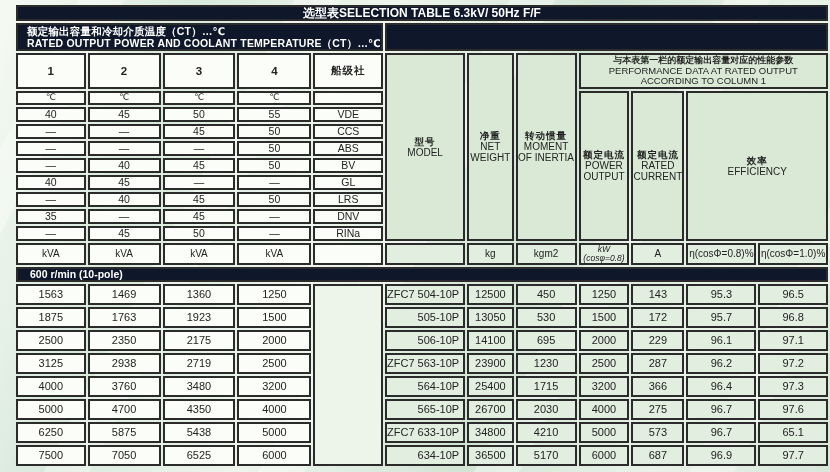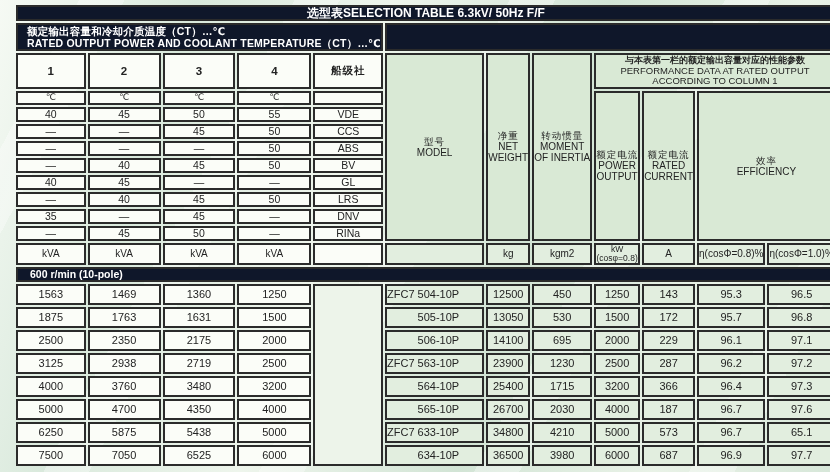--- a/index.html
+++ b/index.html
@@ -27,31 +27,31 @@
   .gb{background:#edf4ea;}
   .h{background:#d9e9d5;}
   .r-title td{height:16px;font-size:12px;font-weight:bold;line-height:12px;}
   .r-band1 td{height:27px;}
   .band1-left{text-align:left;padding-left:9px;}
   .band1-left span{display:block;font-size:10.5px;font-weight:bold;line-height:12px;letter-spacing:.2px;}
   .r-colhead td{height:33px;}
   .num{font-size:11.5px;font-weight:bold;}
   .soc-h{font-size:10.5px;font-weight:bold;letter-spacing:1px;}
   .vhead span{display:block;line-height:11px;font-size:10px;}
-  .vhead .cn{font-size:9.5px;font-weight:normal;letter-spacing:1px;}
+  .vhead .cn{font-size:9.5px;font-weight:bold;letter-spacing:1px;}
   .perf span{display:block;line-height:10.5px;font-size:9.5px;}
   .perf .cn{font-size:9px;font-weight:bold;}
   .r-deg td{height:14px;font-size:9px;line-height:9px;}
   .r-soc td{height:15px;font-size:10.5px;line-height:11px;}
   .r-units td{height:19px;font-size:10px;line-height:11px;}
-  .u2 span{display:block;font-size:8.5px;line-height:9px;}
+  .u2 span{display:block;font-size:8.5px;line-height:9px;font-style:italic;}
   .effu{font-size:9.5px;}
   .r-band2 td{height:15px;font-size:10.5px;font-weight:bold;text-align:left;padding-left:12px;line-height:11px;}
   .r-data td{height:21px;font-size:11px;line-height:12px;}
-  .m{text-align:right;padding-right:23px;font-size:10.5px;}
+  .m{text-align:right;padding-right:4px;font-size:10.5px;}
 </style>
 </head>
 <body>
 
 <table>
   <colgroup>
     <col style="width:63px">
       <col style="width:66px">
       <col style="width:66px">
       <col style="width:67px">
@@ -216,21 +216,21 @@
     <td class="g">12500</td>
     <td class="g">450</td>
     <td class="g">1250</td>
     <td class="g">143</td>
     <td class="g">95.3</td>
     <td class="g">96.5</td>
   </tr>
   <tr class="r-data">
     <td class="w">1875</td>
     <td class="w">1763</td>
-    <td class="w">1631</td>
+    <td class="w">1923</td>
     <td class="w">1500</td>
     <td class="g m">505-10P</td>
     <td class="g">13050</td>
     <td class="g">530</td>
     <td class="g">1500</td>
     <td class="g">172</td>
     <td class="g">95.7</td>
     <td class="g">96.8</td>
   </tr>
   <tr class="r-data">
@@ -274,21 +274,21 @@
   </tr>
   <tr class="r-data">
     <td class="w">5000</td>
     <td class="w">4700</td>
     <td class="w">4350</td>
     <td class="w">4000</td>
     <td class="g m">565-10P</td>
     <td class="g">26700</td>
     <td class="g">2030</td>
     <td class="g">4000</td>
-    <td class="g">187</td>
+    <td class="g">275</td>
     <td class="g">96.7</td>
     <td class="g">97.6</td>
   </tr>
   <tr class="r-data">
     <td class="w">6250</td>
     <td class="w">5875</td>
     <td class="w">5438</td>
     <td class="w">5000</td>
     <td class="g m">ZFC7 633-10P</td>
     <td class="g">34800</td>
@@ -298,20 +298,20 @@
     <td class="g">96.7</td>
     <td class="g">65.1</td>
   </tr>
   <tr class="r-data">
     <td class="w">7500</td>
     <td class="w">7050</td>
     <td class="w">6525</td>
     <td class="w">6000</td>
     <td class="g m">634-10P</td>
     <td class="g">36500</td>
-    <td class="g">3980</td>
+    <td class="g">5170</td>
     <td class="g">6000</td>
     <td class="g">687</td>
     <td class="g">96.9</td>
     <td class="g">97.7</td>
   </tr>
 </tbody>
   </table>
 
 </body></html>

